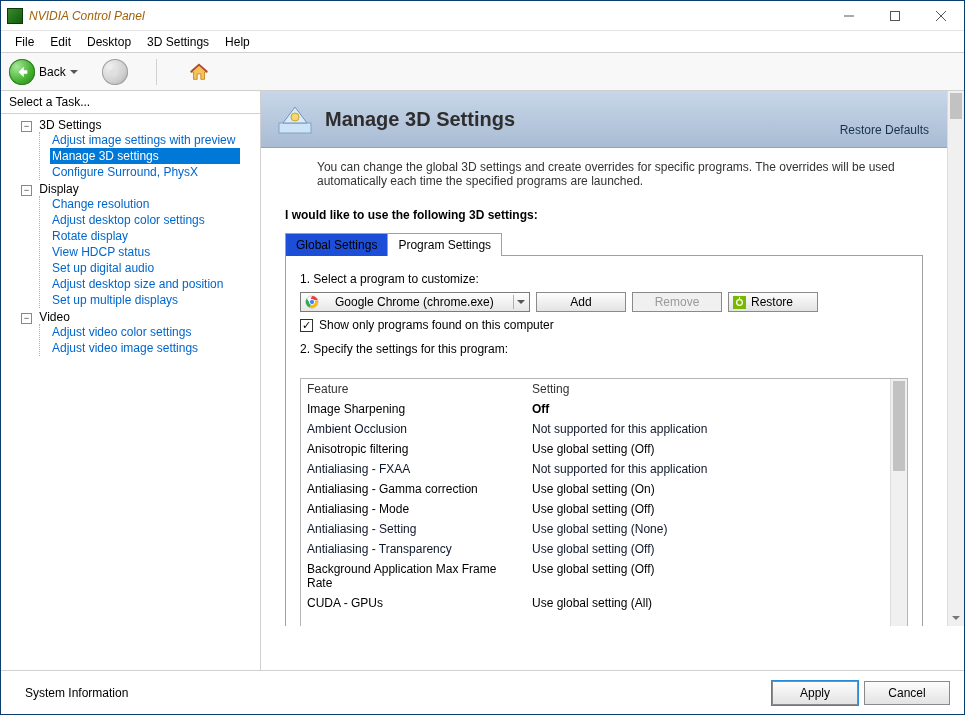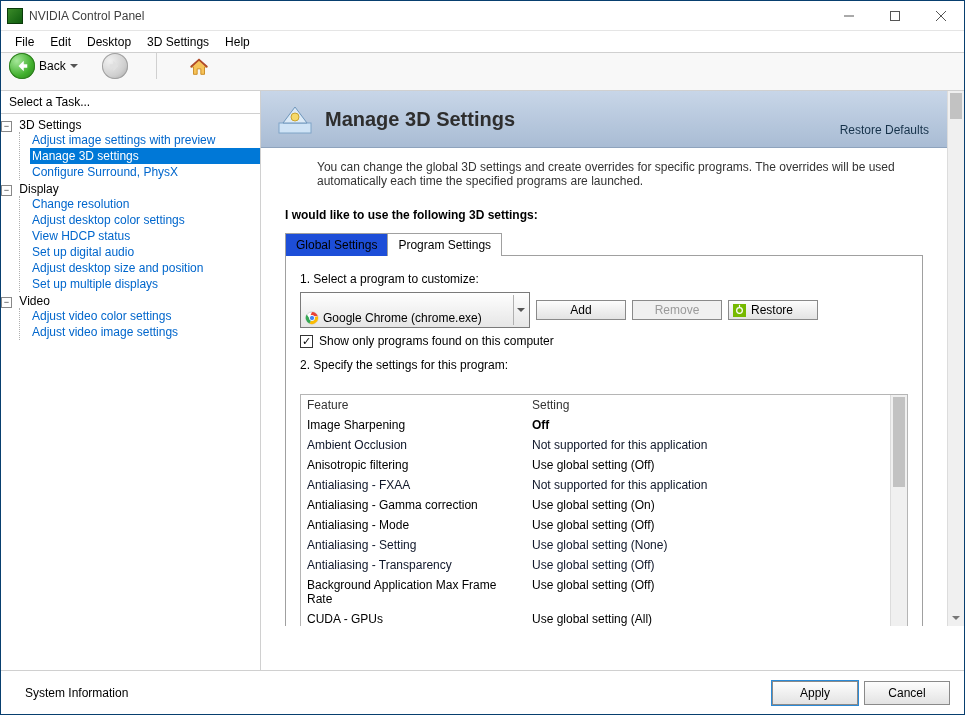--- a/index.html
+++ b/index.html
@@ -2,45 +2,45 @@
 <html><head>
 <meta charset="utf-8">
 <style>
 * { box-sizing: border-box; margin: 0; padding: 0; font-family: "Segoe UI", Tahoma, sans-serif; font-size: 12px; }
 html, body { width: 965px; height: 715px; overflow: hidden; background: #fff; }
 .window { width: 965px; height: 715px; border: 1px solid #083f6f; display: flex; flex-direction: column; background: #fff; }
 
 
 .titlebar { height: 30px; background: #fff; display: flex; align-items: center; border-bottom: 1px solid #e5e5e5; padding: 0 0 0 6px; }
 .titlebar .app-icon { width: 16px; height: 16px; background: linear-gradient(135deg,#3a8a28,#0f5c0f); border: 1px solid #0a3a0a; margin-right: 6px; }
-.titlebar .title { flex: 1; color: #404040; }
+.titlebar .title { flex: 1; color: #a16207; font-style: italic; }
 .titlebar .winbtn { width: 46px; height: 30px; display: flex; align-items: center; justify-content: center; color: #333; }
 .titlebar .winbtn svg { width: 10px; height: 10px; stroke: #555; stroke-width: 1; fill: none; }
 
 
 .menubar { height: 22px; display: flex; align-items: center; padding: 0 6px; border-bottom: 1px solid #d0d0d0; }
 .menubar .mitem { padding: 2px 8px; }
 
 
-.toolbar { height: 38px; display: flex; align-items: flex-start; padding: 0 8px; border-bottom: 1px solid #d0d0d0; gap: 24px; background: #f8f8f8; }
+.toolbar { height: 38px; display: flex; align-items: center; padding: 0 8px; border-bottom: 1px solid #d0d0d0; gap: 24px; background: #f8f8f8; }
 .navbtn { display: flex; align-items: center; gap: 4px; }
 .circle { width: 26px; height: 26px; border-radius: 50%; display: flex; align-items: center; justify-content: center; }
 .circle.green { background: radial-gradient(circle at 30% 30%, #a6e89a, #3fae2b 60%, #2e7d1f); box-shadow: inset 0 0 0 1px #2e7d1f; }
 .circle.grey  { background: radial-gradient(circle at 30% 30%, #f0f0f0, #cfcfcf 60%, #a0a0a0); box-shadow: inset 0 0 0 1px #a0a0a0; }
 .circle svg { width: 14px; height: 14px; fill: #fff; }
 .circle.grey svg { fill: #e0e0e0; }
 .tb-sep { width: 1px; height: 26px; background: #d0d0d0; margin: 0 4px; }
 .home-icon { display:flex; align-items:center; justify-content:center; width:28px; height:28px; }
 .home-icon svg { width:22px; height:22px; }
 
 
 .body { flex: 1; display: flex; min-height: 0; }
 .sidepane { width: 260px; border-right: 1px solid #d0d0d0; display: flex; flex-direction: column; }
 .sidepane .heading { padding: 4px 8px; border-bottom: 1px solid #d0d0d0; background:#fff; }
-.tree { flex:1; padding: 4px 0; overflow:auto; }
+.tree { flex:1; padding: 4px 20px; overflow:auto; }
 .tree .group { margin-bottom: 2px; }
 .tree .toggler { display:inline-flex; width:11px; height:11px; border:1px solid #888; align-items:center; justify-content:center; font-size:9px; line-height:1; background:#fff; color:#333; margin-right:4px; }
 .tree .label { color:#000; }
 .tree .children { margin-left: 18px; border-left: 1px dotted #b0b0b0; padding-left: 10px; }
 .tree .children .leaf { color: #0066cc; padding: 1px 2px; display:block; cursor:pointer; }
 .tree .children .leaf.selected { background:#0078d7; color:#fff; }
 
 
 .content { flex:1; position:relative; overflow:hidden; background:#fff; }
 .content-scroll { position:absolute; inset:0 17px 44px 0; overflow:auto; background:#fff; }
@@ -59,21 +59,21 @@
 
 
 .tab-area { margin: 0 24px 0 24px; }
 .tabstrip { display:flex; align-items:flex-end; position:relative; z-index:2; }
 .tab { border:1px solid #a0a0a0; border-bottom:none; padding:4px 10px; background:#1d4ed8; margin-right:-1px; position:relative; top:1px; }
 .tab.active { background:#fff; z-index:3; }
 .tabbody { border:1px solid #a0a0a0; padding:12px 14px 14px 14px; background:#fff; }
 
 .step { margin:4px 0 6px 0; }
 .row { display:flex; align-items:center; gap:6px; margin:4px 0; }
-.prog-select { width:230px; border:1px solid #7a7a7a; background:linear-gradient(#fefefe,#e6e6e6); padding:18px 18px 2px 4px; position:relative; display:flex; align-items:center; gap:4px; }
+.prog-select { width:230px; border:1px solid #7a7a7a; background:linear-gradient(#fefefe,#e6e6e6); padding:2px 18px 2px 4px; position:relative; display:flex; align-items:center; gap:16px; }
 .prog-select .dd { position:absolute; right:2px; top:2px; bottom:2px; width:14px; display:flex; align-items:center; justify-content:center; border-left:1px solid #b0b0b0; }
 .btn { width:90px; border:1px solid #8a8a8a; background:linear-gradient(#fdfdfd,#e3e3e3); padding:2px 8px; text-align:center; }
 .btn.default { box-shadow: 0 0 0 1px #2b8ad6; }
 .btn:disabled, .btn.disabled { color:#9a9a9a; background:#f0f0f0; }
 .btn.nv { padding-left:22px; position:relative; text-align:left; }
 .btn.nv .nvlogo { position:absolute; left:4px; top:3px; width:13px; height:13px; }
 .checkbox { display:flex; align-items:center; gap:6px; margin:6px 0 10px 0; }
 .checkbox .box { width:13px; height:13px; border:1px solid #333; display:flex; align-items:center; justify-content:center; font-size:11px; line-height:1; }
 
 
@@ -171,20 +171,21 @@
             <span class="leaf">Configure Surround, PhysX</span>
           </div>
         </div>
 
         <div class="group">
           <span class="toggler">−</span>
           <span class="label">Display</span>
           <div class="children">
             <span class="leaf">Change resolution</span>
             <span class="leaf">Adjust desktop color settings</span>
+            <span class="leaf">Rotate display</span>
             <span class="leaf">View HDCP status</span>
             <span class="leaf">Set up digital audio</span>
             <span class="leaf">Adjust desktop size and position</span>
             <span class="leaf">Set up multiple displays</span>
           </div>
         </div>
 
         <div class="group">
           <span class="toggler">−</span>
           <span class="label">Video</span>

